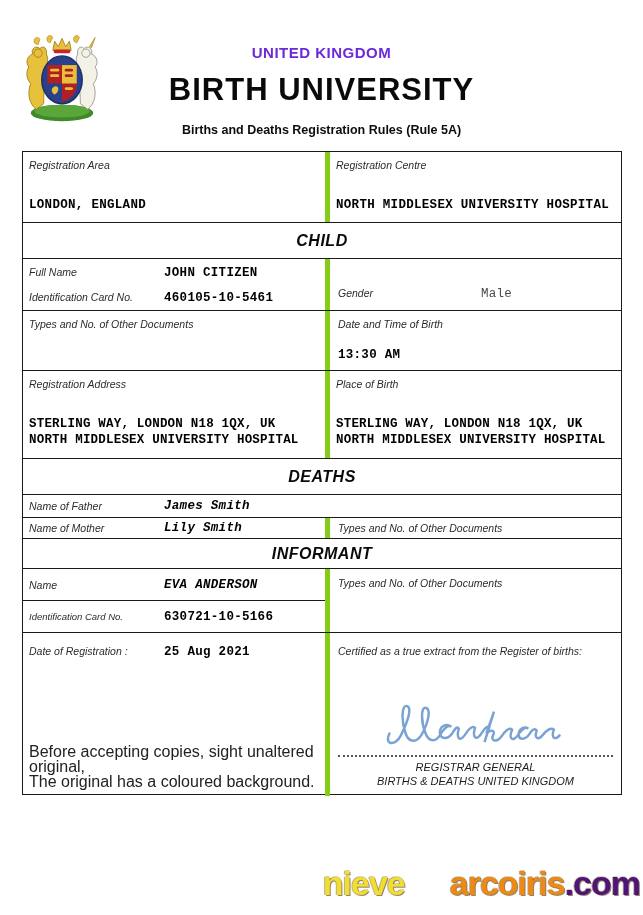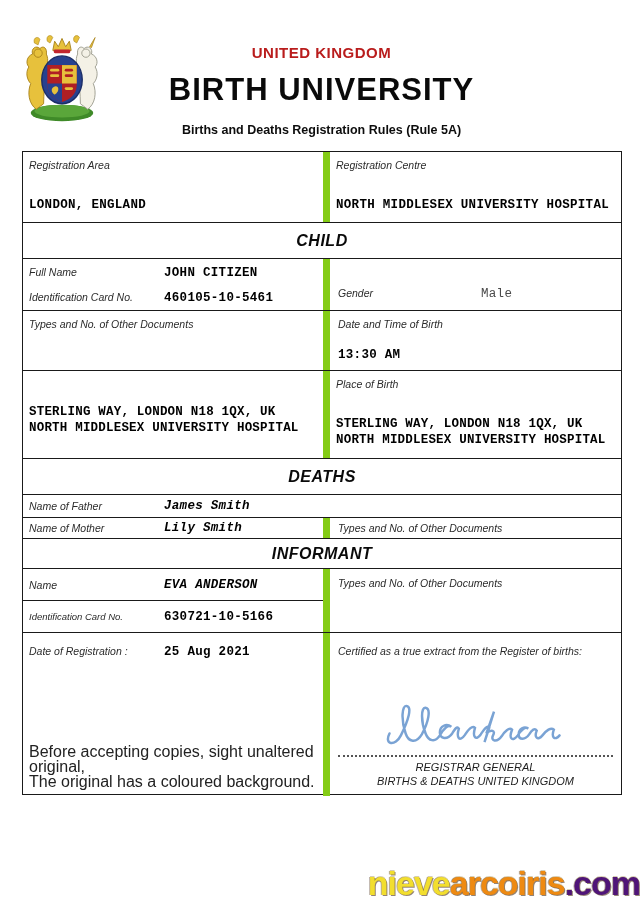--- a/index.html
+++ b/index.html
@@ -8,40 +8,40 @@
     position:relative;
     background:#ffffff;
     font-family:"Liberation Sans", sans-serif;
     color:#111;
     overflow:hidden;
   }
   
   .emblem { position:absolute; left:16px; top:30px; width:92px; height:96px; }
   .hdr-country {
     position:absolute; left:0; right:0; top:44px;
-    text-align:center; font-size:15px; font-weight:bold; letter-spacing:.5px; color:#b91c1c;
+    text-align:center; font-size:15px; font-weight:bold; letter-spacing:.5px; color:#6d28d9;
   }
   .hdr-title {
     position:absolute; left:0; right:0; top:72px;
     text-align:center; font-size:31px; font-weight:bold; letter-spacing:1px; color:#0a0a0a;
   }
   .hdr-sub {
     position:absolute; left:0; right:0; top:123px;
     text-align:center; font-size:12.5px; font-weight:bold; color:#0d0d0d;
   }
   
   .cert {
     position:absolute; left:22px; top:151px; width:600px; height:644px;
     border:1px solid #1a1a1a;
     font-size:10.5px;
   }
   .row { display:flex; border-bottom:1px solid #1a1a1a; position:relative; }
   .row:last-child { border-bottom:none; }
   .cell { position:relative; }
-  .cell.left  { width:308px; border-right:7px solid #84cc16; }
+  .cell.left  { width:308px; border-right:5px solid #84cc16; }
   .cell.right { width:292px; }
   .cell.full  { width:100%; }
   .lbl { font-style:italic; color:#2b2b2b; font-size:10.5px; }
   .val {
     font-family:"Liberation Mono","DejaVu Sans Mono",monospace;
     font-weight:bold; font-size:12.5px; color:#000; letter-spacing:.3px;
   }
   .val.it { font-style:italic; }
   .val.plain { font-weight:normal; color:#4a4a4a;padding-left:48px; }
   .section-row {
@@ -153,20 +153,21 @@
     <div class="cell right" style="display:flex;flex-direction:column;padding:7px 8px 8px 8px">
       <div class="lbl">Date and Time of Birth</div>
       <div style="margin-top:auto;display:flex">
         <span class="val">13:30 AM</span>
       </div>
     </div>
   </div>
 
   <div class="row" style="height:88px">
     <div class="cell left pad">
+      <div class="lbl">Registration Address</div>
       <div class="addr" style="margin-top:26px">
         <div>STERLING WAY, LONDON N18 1QX, UK</div>
         <div>NORTH MIDDLESEX UNIVERSITY HOSPITAL</div>
       </div>
     </div>
     <div class="cell right pad">
       <div class="lbl">Place of Birth</div>
       <div class="addr" style="margin-top:26px">
         <div>STERLING WAY, LONDON N18 1QX, UK</div>
         <div>NORTH MIDDLESEX UNIVERSITY HOSPITAL</div>
@@ -233,14 +234,14 @@
       <div class="registrar">
         <div>REGISTRAR GENERAL</div>
         <div>BIRTHS &amp; DEATHS UNITED KINGDOM</div>
       </div>
     </div>
   </div>
 
 </div>
 
 <div class="watermark">
-  <span style="color: rgb(242, 222, 46);">nieve</span><span style="color: rgb(238, 138, 18);">arcoiris</span><span style="color: rgb(79, 20, 120);">.com</span>
+  <span style="color: rgb(242, 222, 46);">nieve</span><span style="color: rgb(238, 138, 18); margin-left: 45px;">arcoiris</span><span style="color: rgb(79, 20, 120);">.com</span>
 </div>
 
 </body></html>

